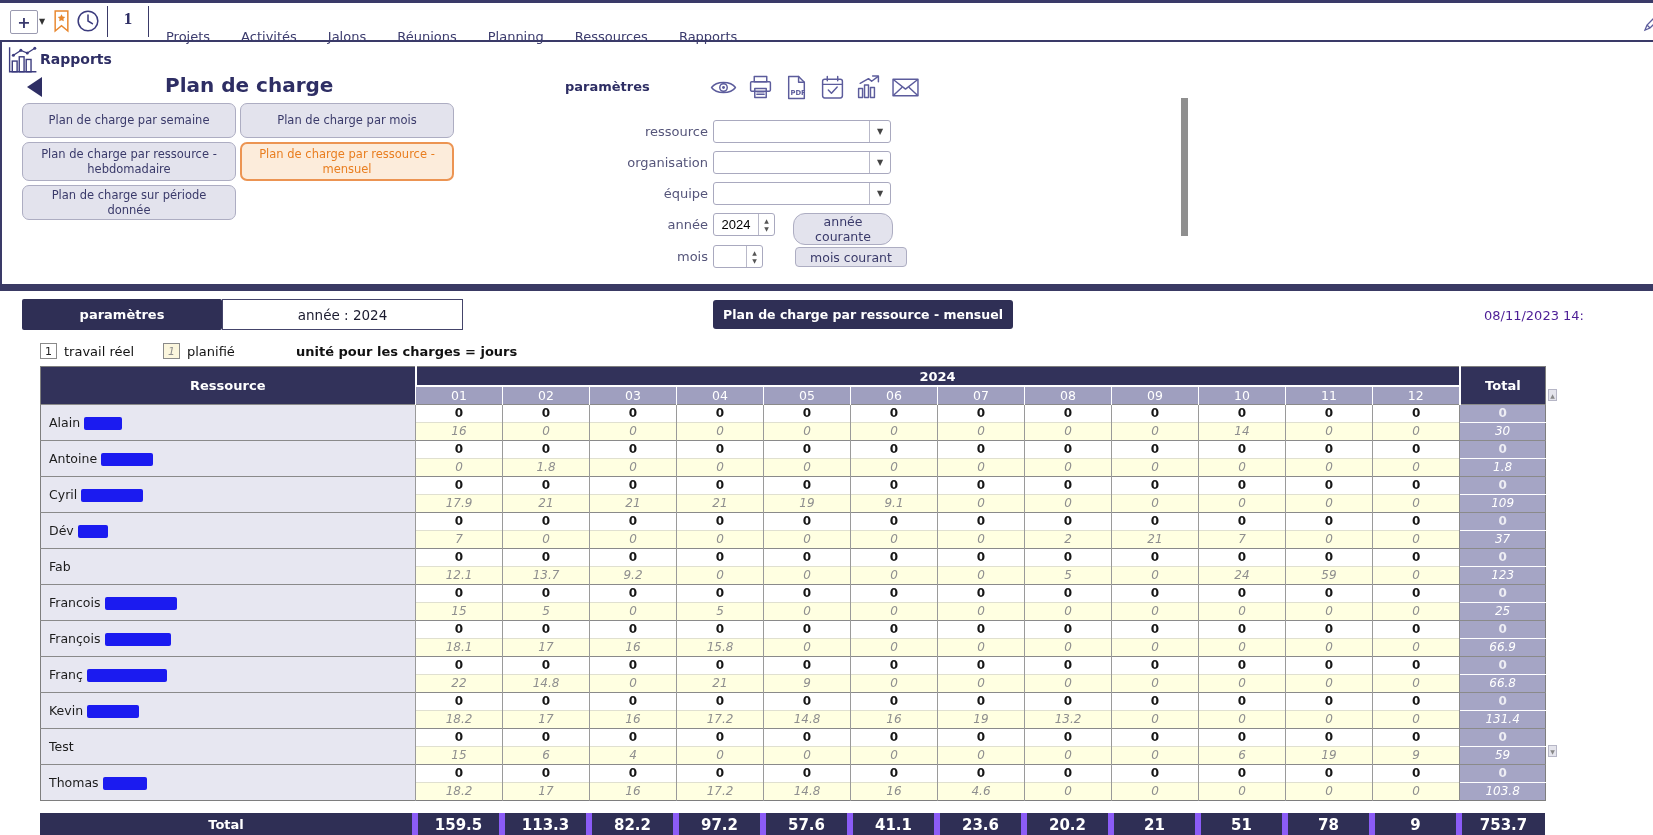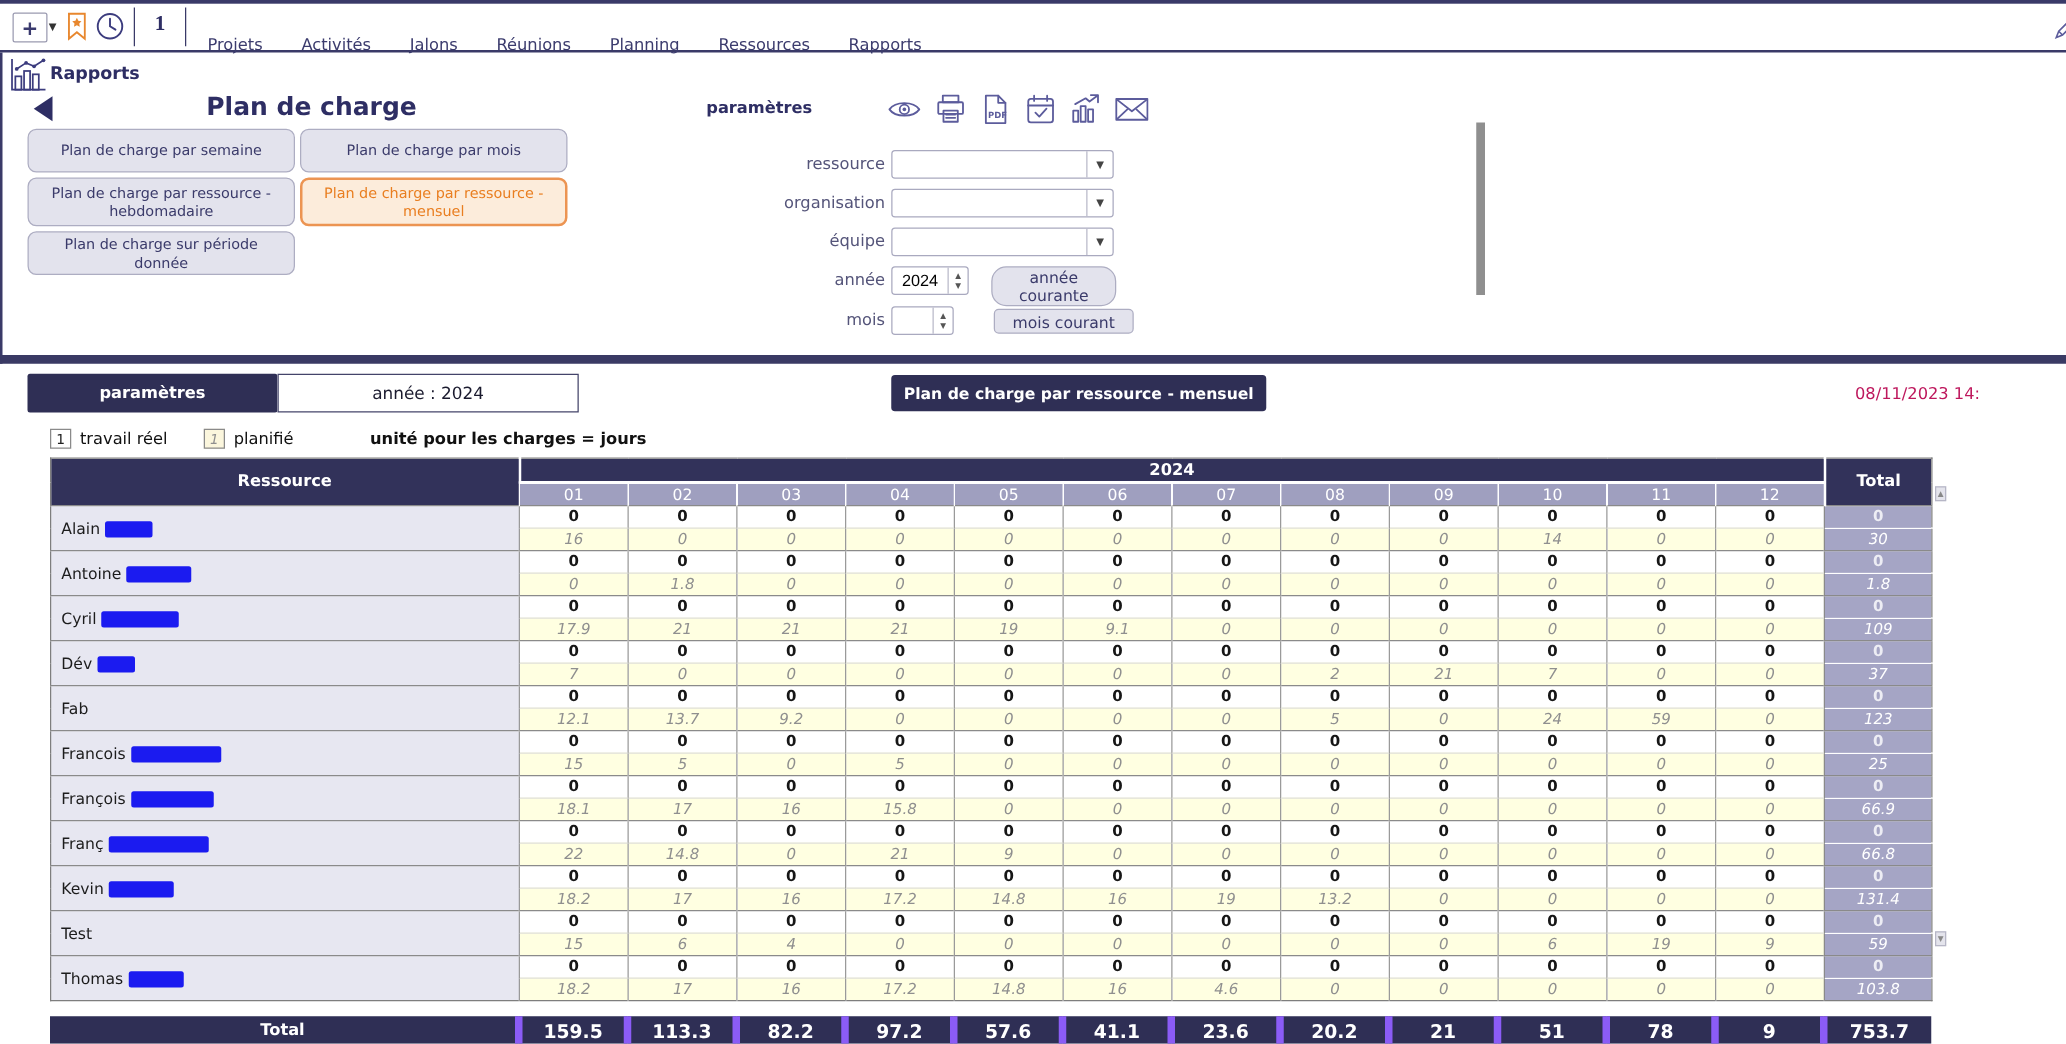--- a/index.html
+++ b/index.html
@@ -65,21 +65,21 @@
   
   .params-tab{position:absolute;left:22px;top:296px;width:200px;height:31px;background:#2f2f55;
               color:#fff;font-weight:bold;font-size:13px;display:flex;align-items:center;
               justify-content:center;border-radius:2px;cursor:pointer;}
   .year-box{position:absolute;left:222px;top:296px;width:241px;height:31px;background:#fff;
             border:1px solid #44446a;box-sizing:border-box;color:#1a1a2e;font-size:13.5px;
             display:flex;align-items:center;justify-content:center;}
   .rtitle-bar{position:absolute;left:713px;top:297px;width:300px;height:29px;background:#2f2f55;
               color:#fff;font-weight:bold;font-size:12.5px;border-radius:3px;
               display:flex;align-items:center;justify-content:center;}
-  .datetime{position:absolute;left:1484px;top:305px;font-size:13px;color:#be185d;white-space:nowrap;}
+  .datetime{position:absolute;left:1484px;top:305px;font-size:13px;color:#4c1d95;white-space:nowrap;}
 
   
   .lg-box{position:absolute;top:340px;width:17px;height:16px;border:1px solid #8a8a8a;
           box-sizing:border-box;font-size:11px;display:flex;align-items:center;justify-content:center;}
   .lg-real{left:40px;background:#fff;color:#222;}
   .lg-plan{left:163px;background:#fbf6dd;color:#8f8f8f;font-style:italic;}
   .lg-label{position:absolute;top:341px;font-size:13px;color:#111;}
   .lg-unit{position:absolute;left:296px;top:341px;font-size:13px;font-weight:bold;color:#111;}
 
   

